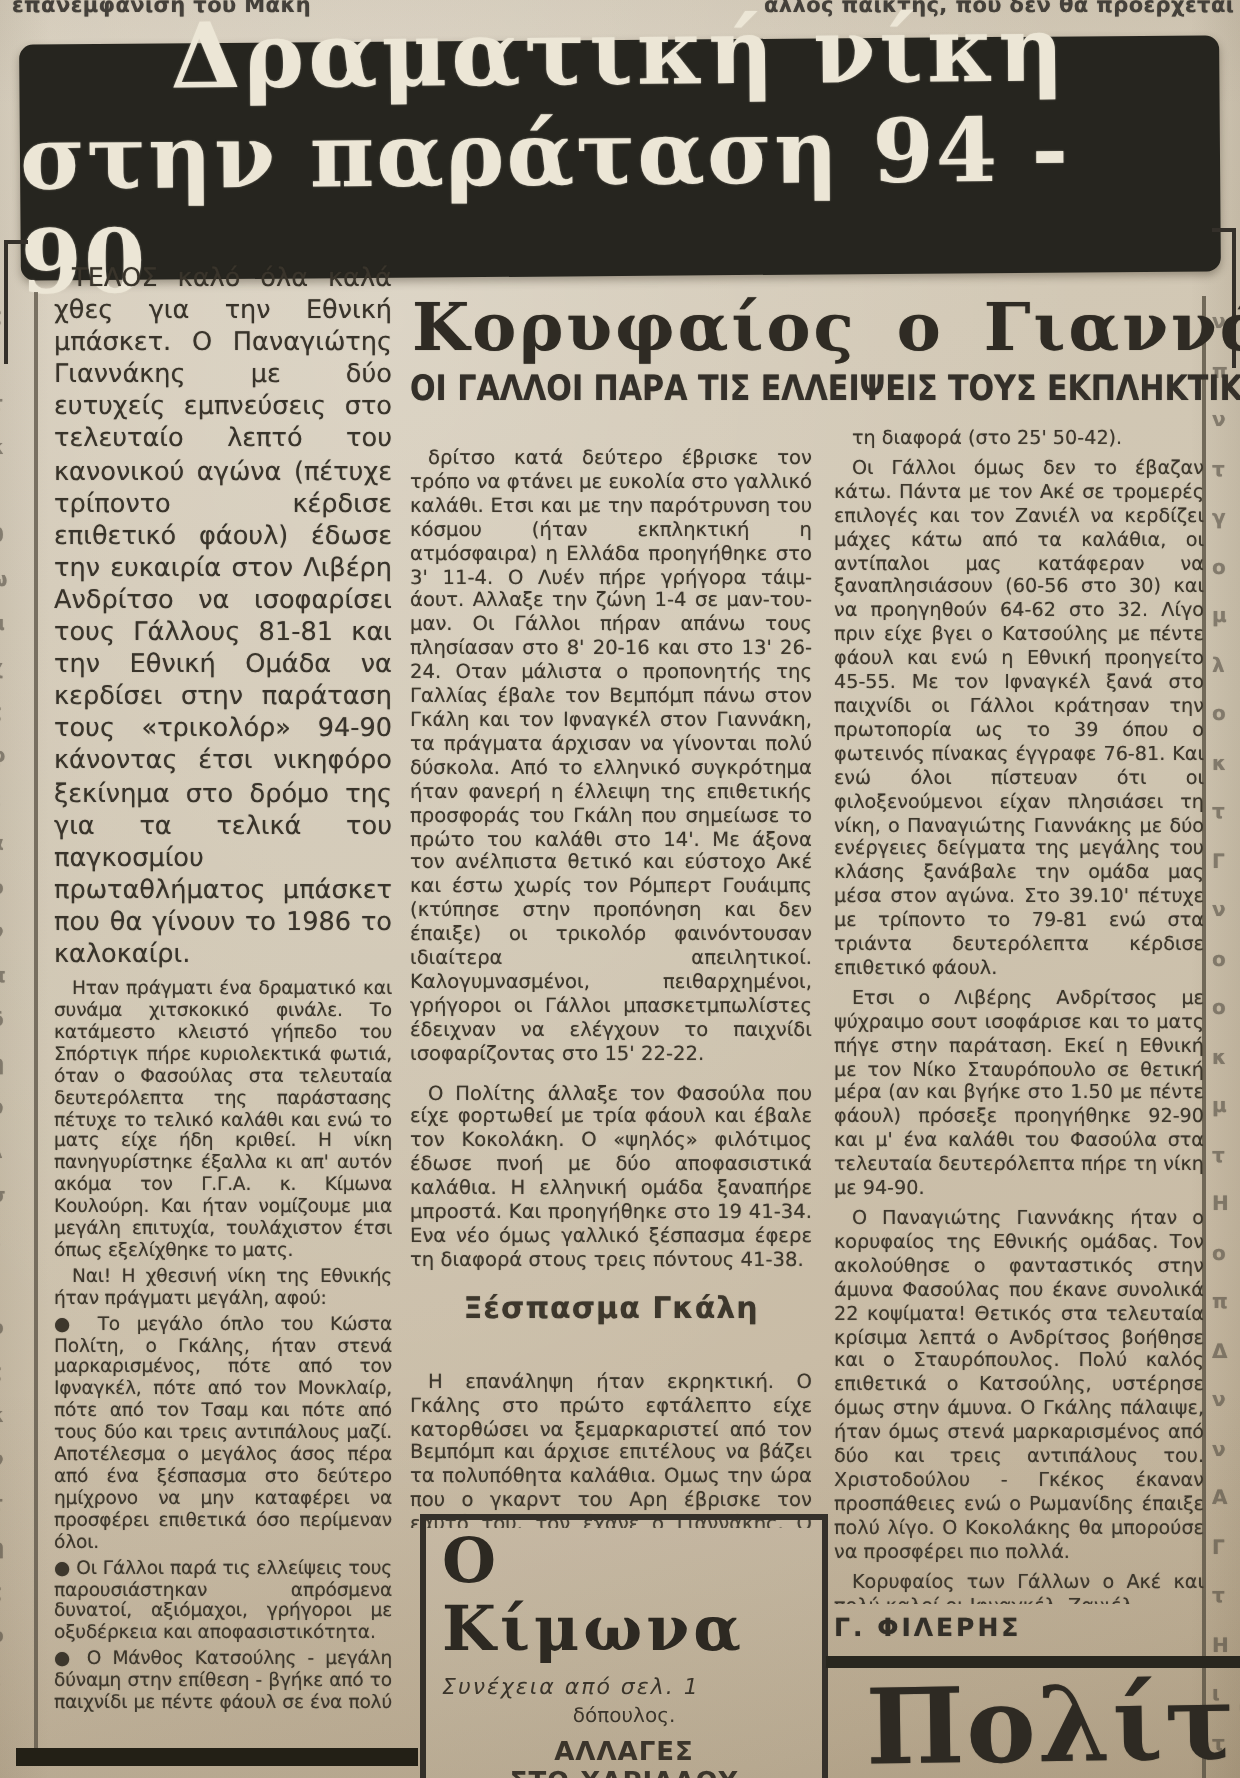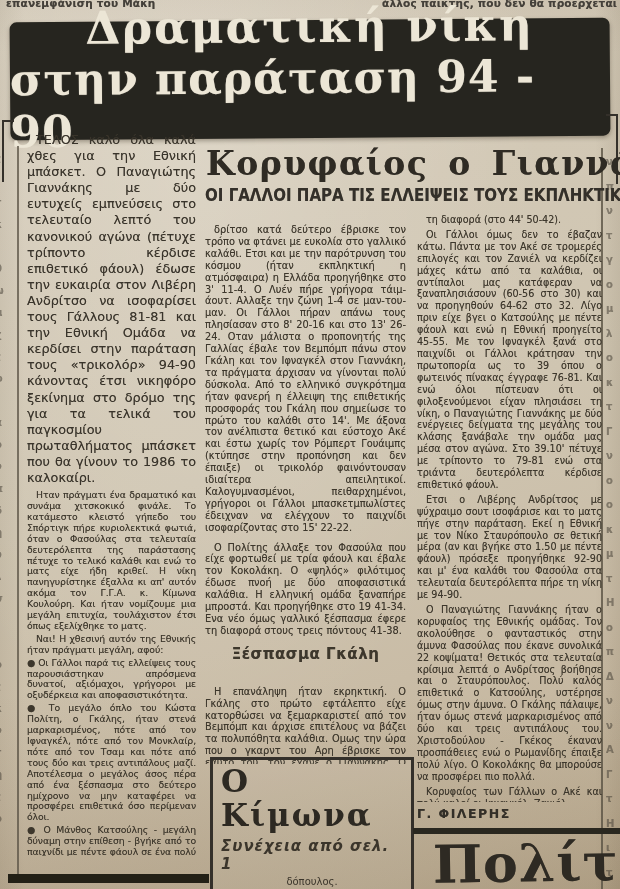--- a/index.html
+++ b/index.html
@@ -53,21 +53,21 @@
   .col-mid{left:205px;top:224px;width:201px;height:540px;font-size:9.8px;line-height:11.9px;}
   .col-mid p{margin-bottom:8px;}
   .col-mid .subhead{position:static;display:block;text-align:center;font-weight:bold;font-size:15px;margin:12px 0 25px;text-indent:0;letter-spacing:.5px;}
   .col-right{left:417px;top:214px;width:185px;height:588px;font-size:9.6px;line-height:11.9px;}
   .col-right p{margin-bottom:3px;}
   .byline{left:417px;top:806px;width:183px;text-align:left;font-weight:bold;font-size:12.5px;letter-spacing:1.5px;color:#332f28;}
   
   .box{left:210px;top:757px;width:204px;height:140px;border:3px solid #34302a;padding:4px 8px 0;background:rgba(255,255,250,.05);}
   .box .btitle{position:static;display:block;font-family:"DejaVu Serif","Liberation Serif",serif;font-weight:bold;
     font-size:31px;line-height:34px;letter-spacing:2px;color:#2d2922;}
-  .box .bcont{position:static;display:block;font-style:italic;font-weight:bold;font-size:15px;margin-top:5px;letter-spacing:1px;}
+  .box .bcont{position:static;display:block;font-style:italic;font-weight:normal;font-size:11px;margin-top:5px;letter-spacing:1px;}
   .box .bfrag{position:static;display:block;font-size:10px;margin-top:3px;text-align:center;}
   .box .bsub{position:static;display:block;text-align:center;font-weight:bold;font-size:13px;line-height:15px;margin-top:5px;white-space:pre-line;letter-spacing:.5px;}
   
   .bar-br{left:413px;top:828px;width:207px;height:6px;background:#29271f;}
   .bar-bl{left:8px;top:874px;width:201px;height:9px;background:#232016;}
   .bottom-headline{left:433px;top:832px;font-family:"DejaVu Serif","Liberation Serif",serif;font-weight:bold;
     font-size:52px;letter-spacing:1px;color:#2e2a23;transform:rotate(-.8deg);white-space:nowrap;}
 </style>
 </head>
 <body>
@@ -149,36 +149,36 @@
 Η
 ι
 τ</div>
 
   <div class="sec-title ink">Κορυφαίος ο Γιαννάκης</div>
   <div class="sec-sub ink">ΟΙ ΓΑΛΛΟΙ ΠΑΡΑ ΤΙΣ ΕΛΛΕΙΨΕΙΣ ΤΟΥΣ ΕΚΠΛΗΚΤΙΚΟΙ</div>
 
   <div class="col col-left ink">
     <p class="lead">ΤΕΛΟΣ καλό όλα καλά χθες για την Εθνική μπάσκετ. Ο Παναγιώτης Γιαννάκης με δύο ευτυχείς εμπνεύσεις στο τελευταίο λεπτό του κανονικού αγώνα (πέτυχε τρίποντο κέρδισε επιθετικό φάουλ) έδωσε την ευκαιρία στον Λιβέρη Ανδρίτσο να ισοφαρίσει τους Γάλλους 81-81 και την Εθνική Ομάδα να κερδίσει στην παράταση τους «τρικολόρ» 94-90 κάνοντας έτσι νικηφόρο ξεκίνημα στο δρόμο της για τα τελικά του παγκοσμίου πρωταθλήματος μπάσκετ που θα γίνουν το 1986 το καλοκαίρι.</p>
     <p>Ηταν πράγματι ένα δραματικό και συνάμα χιτσκοκικό φινάλε. Το κατάμεστο κλειστό γήπεδο του Σπόρτιγκ πήρε κυριολεκτικά φωτιά, όταν ο Φασούλας στα τελευταία δευτερόλεπτα της παράστασης πέτυχε το τελικό καλάθι και ενώ το ματς είχε ήδη κριθεί. Η νίκη πανηγυρίστηκε έξαλλα κι απ' αυτόν ακόμα τον Γ.Γ.Α. κ. Κίμωνα Κουλούρη. Και ήταν νομίζουμε μια μεγάλη επιτυχία, τουλάχιστον έτσι όπως εξελίχθηκε το ματς.</p>
-    <p>Ναι! Η χθεσινή αυτόν της Εθνικής ήταν πράγματι μεγάλη, αφού:</p>
+    <p>Ναι! Η χθεσινή νίκη της Εθνικής ήταν πράγματι μεγάλη, αφού:</p>
+    <p class="bullet">● Το μεγάλο όπλο του Κώστα Πολίτη, ο Γκάλης, ήταν στενά μαρκαρισμένος, πότε από τον Ιφναγκέλ, πότε από τον Μονκλαίρ, πότε από τον Τσαμ και πότε από τους δύο και τρεις αντιπάλους μαζί. Αποτέλεσμα ο μεγάλος άσος πέρα από ένα ξέσπασμα στο δεύτερο ημίχρονο να μην καταφέρει να προσφέρει επιθετικά όσο περίμεναν όλοι.</p>
     <p class="bullet">● Οι Γάλλοι παρά τις ελλείψεις τους παρουσιάστηκαν απρόσμενα δυνατοί, αξιόμαχοι, γρήγοροι με οξυδέρκεια και αποφασιστικότητα.</p>
-    <p class="bullet">● Το μεγάλο όπλο του Κώστα Πολίτη, ο Γκάλης, ήταν στενά μαρκαρισμένος, πότε από τον Ιφναγκέλ, πότε από τον Μονκλαίρ, πότε από τον Τσαμ και πότε από τους δύο και τρεις αντιπάλους μαζί. Αποτέλεσμα ο μεγάλος άσος πέρα από ένα ξέσπασμα στο δεύτερο ημίχρονο να μην καταφέρει να προσφέρει επιθετικά όσο περίμεναν όλοι.</p>
     <p class="bullet">● Ο Μάνθος Κατσούλης - μεγάλη δύναμη στην επίθεση - βγήκε από το παιχνίδι με πέντε φάουλ σε ένα πολύ κρίσιμο σημείο και ενώ η εθνική προηγείτο για πρώτη φορά με 10 πόντους (55-45) δεκατρία λεπτά πριν από τη λήξη του αγώνα.</p>
 
   </div>
 
   <div class="col col-mid ink">
     <p>δρίτσο κατά δεύτερο έβρισκε τον τρόπο να φτάνει με ευκολία στο γαλλικό καλάθι. Ετσι και με την παρότρυνση του κόσμου (ήταν εκπληκτική η ατμόσφαιρα) η Ελλάδα προηγήθηκε στο 3' 11-4. Ο Λυέν πήρε γρήγορα τάιμ-άουτ. Αλλαξε την ζώνη 1-4 σε μαν-του-μαν. Οι Γάλλοι πήραν απάνω τους πλησίασαν στο 8' 20-16 και στο 13' 26-24. Οταν μάλιστα ο προπονητής της Γαλλίας έβαλε τον Βεμπόμπ πάνω στον Γκάλη και τον Ιφναγκέλ στον Γιαννάκη, τα πράγματα άρχισαν να γίνονται πολύ δύσκολα. Από το ελληνικό συγκρότημα ήταν φανερή η έλλειψη της επιθετικής προσφοράς του Γκάλη που σημείωσε το πρώτο του καλάθι στο 14'. Με άξονα τον ανέλπιστα θετικό και εύστοχο Ακέ και έστω χωρίς τον Ρόμπερτ Γουάιμπς (κτύπησε στην προπόνηση και δεν έπαιξε) οι τρικολόρ φαινόντουσαν ιδιαίτερα απειλητικοί. Καλογυμνασμένοι, πειθαρχημένοι, γρήγοροι οι Γάλλοι μπασκετμπωλίστες έδειχναν να ελέγχουν το παιχνίδι ισοφαρίζοντας στο 15' 22-22.</p>
     <p>Ο Πολίτης άλλαξε τον Φασούλα που είχε φορτωθεί με τρία φάουλ και έβαλε τον Κοκολάκη. Ο «ψηλός» φιλότιμος έδωσε πνοή με δύο αποφασιστικά καλάθια. Η ελληνική ομάδα ξαναπήρε μπροστά. Και προηγήθηκε στο 19 41-34. Ενα νέο όμως γαλλικό ξέσπασμα έφερε τη διαφορά στους τρεις πόντους 41-38.</p>
     <span class="subhead">Ξέσπασμα Γκάλη</span>
     <p>Η επανάληψη ήταν εκρηκτική. Ο Γκάλης στο πρώτο εφτάλεπτο είχε κατορθώσει να ξεμαρκαριστεί από τον Βεμπόμπ και άρχισε επιτέλους να βάζει τα πολυπόθητα καλάθια. Ομως την ώρα που ο γκαρντ του Αρη έβρισκε τον εαυτό του, τον έχανε ο Γιαννάκης. Ο Νικαιώτης πλαίη-μαίηκερ εκνευρισμένος από δύο τρία άστοχα σουτ που έκανε στο ξεκίνημα, δεν έδινε τον ανάλογο ρυθμό στην Εθνική. Ωστόσο οι παίκτες του Πολίτη, κατάφεραν και πάλι να πάρουν</p>
   </div>
 
   <div class="col col-right ink">
-    <p>τη διαφορά (στο 44' 50-42).</p>
+    <p>τη διαφορά (στο 25' 50-42).</p>
     <p>Οι Γάλλοι όμως δεν το έβαζαν κάτω. Πάντα με τον Ακέ σε τρομερές επιλογές και τον Ζανιέλ να κερδίζει μάχες κάτω από τα καλάθια, οι αντίπαλοι μας κατάφεραν να ξαναπλησιάσουν (60-56 στο 30) και να προηγηθούν 64-62 στο 32. Λίγο πριν είχε βγει ο Κατσούλης με πέντε φάουλ και ενώ η Εθνική προηγείτο 45-55. Με τον Ιφναγκέλ ξανά στο παιχνίδι οι Γάλλοι κράτησαν την πρωτοπορία ως το 39 όπου ο φωτεινός πίνακας έγγραφε 76-81. Και ενώ όλοι πίστευαν ότι οι φιλοξενούμενοι είχαν πλησιάσει τη νίκη, ο Παναγιώτης Γιαννάκης με δύο ενέργειες δείγματα της μεγάλης του κλάσης ξανάβαλε την ομάδα μας μέσα στον αγώνα. Στο 39.10' πέτυχε με τρίποντο το 79-81 ενώ στα τριάντα δευτερόλεπτα κέρδισε επιθετικό φάουλ.</p>
     <p>Ετσι ο Λιβέρης Ανδρίτσος με ψύχραιμο σουτ ισοφάρισε και το ματς πήγε στην παράταση. Εκεί η Εθνική με τον Νίκο Σταυρόπουλο σε θετική μέρα (αν και βγήκε στο 1.50 με πέντε φάουλ) πρόσεξε προηγήθηκε 92-90 και μ' ένα καλάθι του Φασούλα στα τελευταία δευτερόλεπτα πήρε τη νίκη με 94-90.</p>
     <p>Ο Παναγιώτης Γιαννάκης ήταν ο κορυφαίος της Εθνικής ομάδας. Τον ακολούθησε ο φανταστικός στην άμυνα Φασούλας που έκανε συνολικά 22 κοψίματα! Θετικός στα τελευταία κρίσιμα λεπτά ο Ανδρίτσος βοήθησε και ο Σταυρόπουλος. Πολύ καλός επιθετικά ο Κατσούλης, υστέρησε όμως στην άμυνα. Ο Γκάλης πάλαιψε, ήταν όμως στενά μαρκαρισμένος από δύο και τρεις αντιπάλους του. Χριστοδούλου - Γκέκος έκαναν προσπάθειες ενώ ο Ρωμανίδης έπαιξε πολύ λίγο. Ο Κοκολάκης θα μπορούσε να προσφέρει πιο πολλά.</p>
     <p>Κορυφαίος των Γάλλων ο Ακέ και πολύ καλοί οι Ιφναγκέλ, Ζανιέλ.</p>
 
   </div>
   <div class="byline ink">Γ. ΦΙΛΕΡΗΣ</div>
 
   <div class="box">
     <span class="btitle">Ο Κίμωνα</span>

